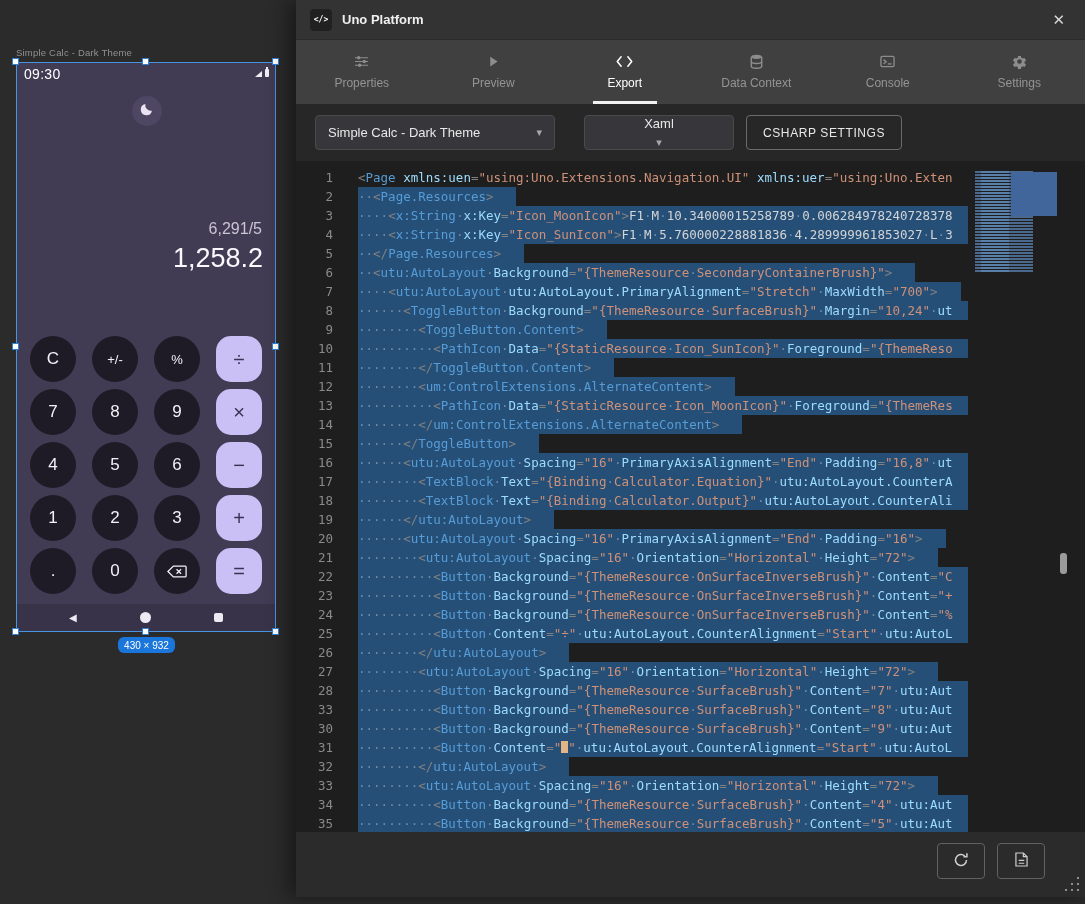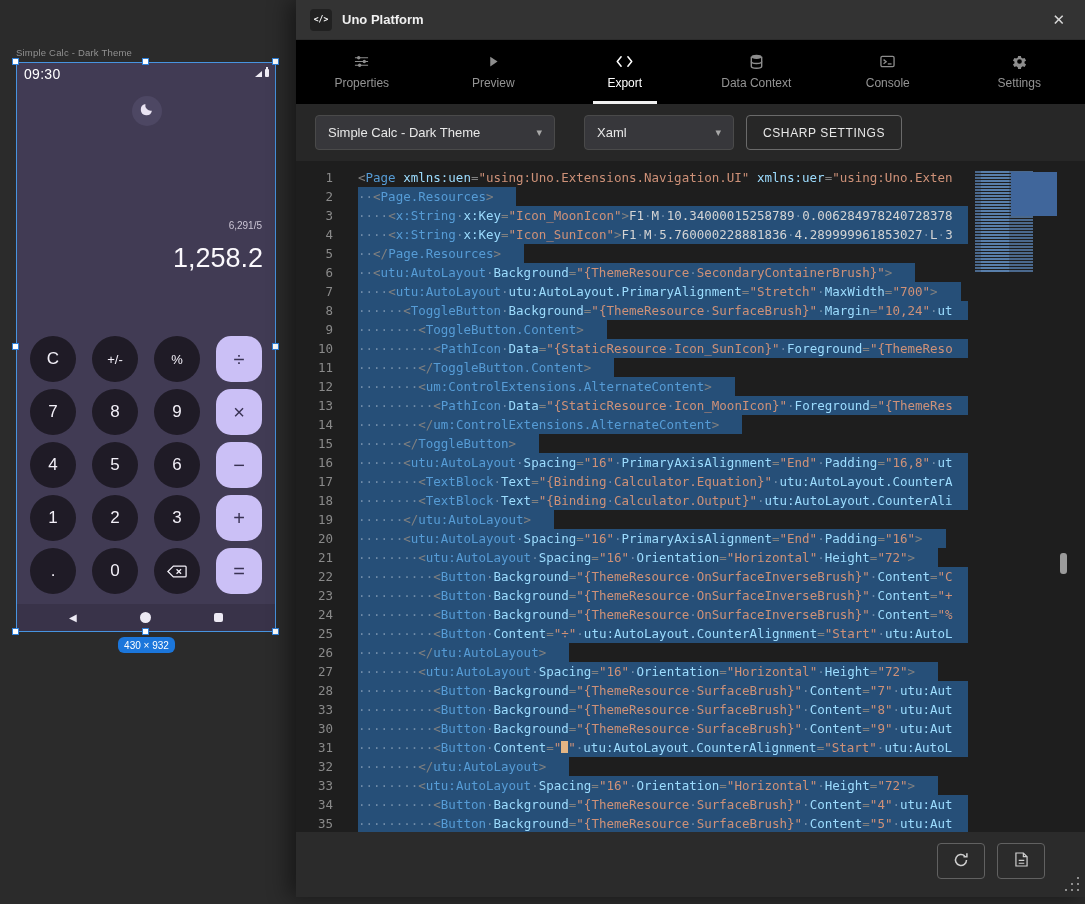--- a/index.html
+++ b/index.html
@@ -10,21 +10,21 @@
   .artboard-label{position:absolute;left:16px;top:47px;font-size:9.5px;color:#919191;letter-spacing:.2px;}
   .phone{position:absolute;left:16px;top:62px;width:260px;height:570px;background:#413B54;
          border:1px solid #4794E0;box-sizing:border-box;}
   .status-time{position:absolute;left:7px;top:3px;font-size:14px;color:#fff;letter-spacing:.3px;}
   .status-icons{position:absolute;right:6px;top:6px;display:flex;align-items:flex-end;gap:3px;}
   .sig{width:0;height:0;border-left:7px solid transparent;border-bottom:6px solid #f0edf5;}
   .bat{width:4px;height:8px;background:#f0edf5;border-radius:1px;position:relative;}
   .bat::before{content:"";position:absolute;left:1px;top:-2px;width:2px;height:2px;background:#f0edf5;}
   .toggle{position:absolute;left:115px;top:33px;width:30px;height:30px;border-radius:50%;background:#4D4763;
           display:flex;align-items:center;justify-content:center;color:#E9E3F2;}
-  .equation{position:absolute;right:13px;top:157px;font-size:10px;color:#CBC4D4;text-align:center;margin-left:24px;}
+  .equation{position:absolute;right:13px;top:157px;font-size:16px;color:#CBC4D4;text-align:center;margin-left:24px;}
   .output{position:absolute;right:12px;top:180px;font-size:27px;color:#FBF9FD;text-align:right;}
   .keypad{position:absolute;left:13px;top:273px;display:grid;grid-template-columns:repeat(4,46px);
           grid-auto-rows:46px;column-gap:16px;row-gap:7px;}
   .key{display:flex;align-items:center;justify-content:center;cursor:pointer;}
   .key.dark{background:#1F1B26;color:#F3F0F8;border-radius:50%;font-size:17px;}
   .key.dark.small{font-size:13px;}
   .key.accent{background:#CBC0F6;color:#393253;border-radius:15px;font-size:20px;}
   .navbar{position:absolute;left:0;top:541px;width:258px;height:27px;background:rgba(0,0,0,.12);
           display:flex;align-items:center;justify-content:space-between;padding:0 52px;box-sizing:border-box;}
   .nav-back{font-size:10px;color:#EDEAF4;line-height:1;}
@@ -38,36 +38,36 @@
   .window{position:absolute;left:296px;top:0;width:789px;height:897px;background:#1E1E1E;
           box-shadow:-7px 0 20px rgba(0,0,0,.45);}
   .titlebar{position:absolute;left:0;top:0;width:100%;height:40px;background:#333333;display:flex;
             align-items:center;padding:0 14px;box-sizing:border-box;border-bottom:1px solid #2c2c2c;}
   .logo{width:22px;height:22px;border-radius:4px;background:#212121;color:#fff;
         font-family:"DejaVu Sans Mono",monospace;font-size:8px;font-weight:bold;
         display:flex;align-items:center;justify-content:center;}
   .wtitle{margin-left:10px;font-size:13px;font-weight:bold;color:#F0F0F0;}
   .close{margin-left:auto;margin-right:6px;font-size:15px;color:#D8D8D8;cursor:pointer;}
 
-  .tabbar{position:absolute;left:0;top:40px;width:100%;height:64px;background:#000000;display:flex;}
+  .tabbar{position:absolute;left:0;top:40px;width:100%;height:64px;background:#404040;display:flex;}
   .tab{flex:1;display:flex;flex-direction:column;align-items:center;justify-content:flex-start;
        padding-top:13px;gap:7px;color:#949494;cursor:pointer;position:relative;}
   .tab .ticon{height:16px;display:flex;align-items:center;color:#8D8D8D;}
   .tab .tlabel{font-size:12px;}
   .tab.active{color:#FFFFFF;}
   .tab.active .ticon{color:#FFFFFF;}
   .tab.active::after{content:"";position:absolute;bottom:0;left:50%;transform:translateX(-50%);
                      width:64px;height:3px;background:#F0F0F0;}
 
   .toolbar{position:absolute;left:0;top:104px;width:100%;height:57px;background:#272727;
            display:flex;align-items:center;padding-left:19px;box-sizing:border-box;}
   .dd{width:240px;height:35px;background:#37373B;border:1px solid #4a4a4a;border-radius:4px;
       display:flex;align-items:center;justify-content:space-between;padding:0 12px;box-sizing:border-box;
       color:#E8E8E8;font-size:13px;cursor:pointer;}
-  .dd2{width:150px;margin-left:29px;}
+  .dd2{width:150px;margin-left:29px;flex-direction:column;}
   .caret{color:#A8A8A8;font-size:11px;}
   .csharp{margin-left:12px;height:35px;padding:0 16px;background:transparent;border:1px solid #6A6A6A;
           border-radius:4px;color:#E8E8E8;font-size:12px;letter-spacing:.6px;font-family:inherit;
           font-weight:500;cursor:pointer;}
 
   
   .editor{position:absolute;left:0;top:161px;width:100%;height:671px;background:#1E1E1E;overflow:hidden;}
   .gutter{position:absolute;left:0;top:7px;width:37px;text-align:right;
           font-family:"DejaVu Sans Mono",monospace;font-size:12.5px;color:#8A8A8A;}
   .ln{height:19px;line-height:19px;}

